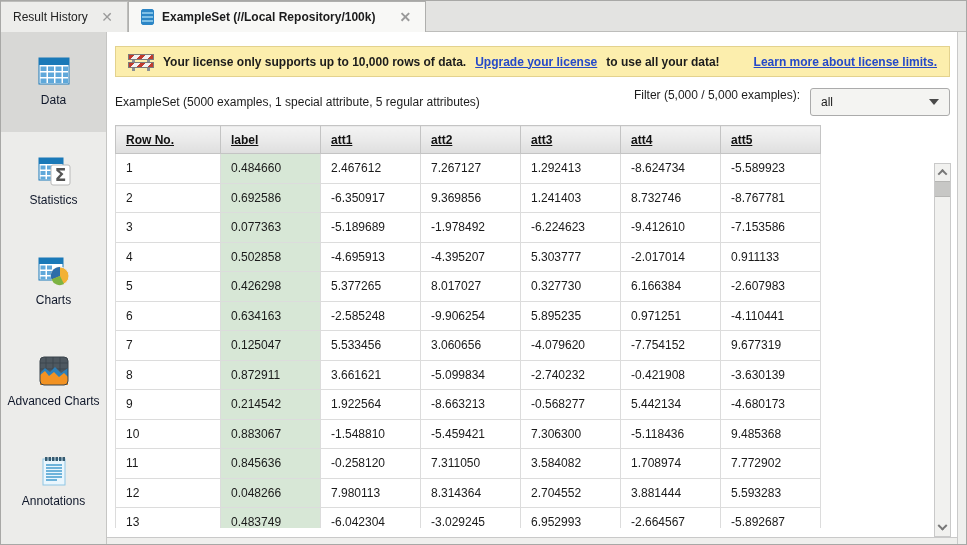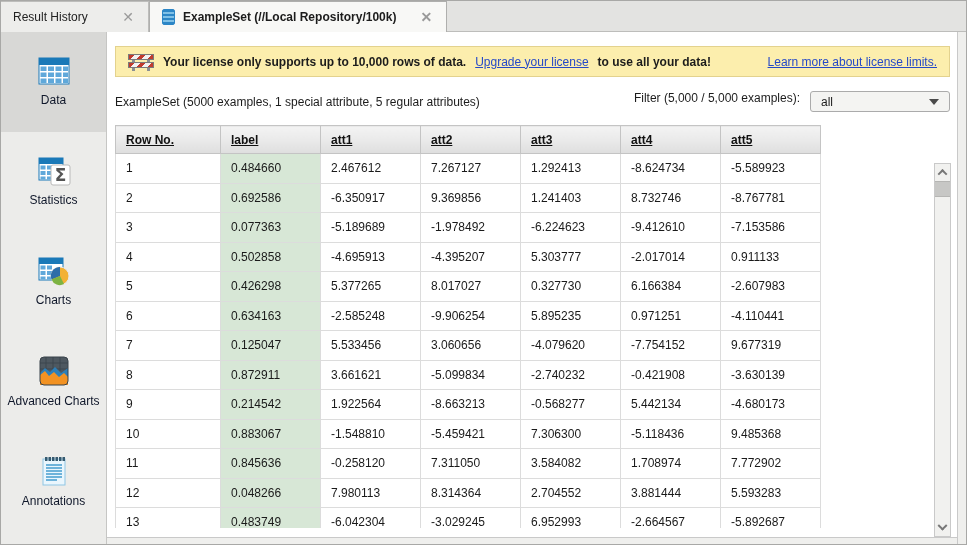--- a/index.html
+++ b/index.html
@@ -4,21 +4,21 @@
 <style>
   * { box-sizing: border-box; margin: 0; padding: 0; }
   html,body { width:967px; height:545px; overflow:hidden; }
   body { font-family:"Liberation Sans", sans-serif; font-size:12px; color:#1c1c1c; }
 
   .window { width:967px; height:545px; border:1px solid #A8A8A6; background:#ECECEA; display:flex; flex-direction:column; }
 
   
   .tabbar { height:31px; background:#E3E3E1; display:flex; align-items:stretch; flex:0 0 31px; }
   .tab { display:flex; align-items:center; gap:8px; padding:0 12px; border:1px solid #BDBDBB; border-bottom:none; background:#EDEDEB; cursor:default; }
-  .tab.inactive { width:148px; border-left:none; color:#222; }
+  .tab.inactive { width:127px; border-left:none; color:#222; }
   .tab.active { background:#F8F8F6; font-weight:bold; border-color:#AFAFAD; }
   .tab .close-x { margin-left:auto; color:#9a9a9a; font-size:14px; line-height:1; padding:0 2px; }
   .tab.active .close-x { margin-left:14px; }
   .tab-spacer { flex:1; border-bottom:1px solid #BDBDBB; }
   .exampleset-icon { width:13px; height:16px; border-radius:2px;
     background:repeating-linear-gradient(180deg,#2C86C6 0 2px,#7FC0E6 2px 4px); border:1px solid #2C86C6; }
 
   
   .body { flex:1; display:flex; min-height:0; }
 
@@ -28,33 +28,33 @@
   .side-item.selected { background:#D8D8D6; }
   .side-item .lbl { line-height:1.3; padding:0 6px; }
 
   
   .main { flex:1; background:#FFFFFF; position:relative; min-width:0; }
   .right-strip { position:absolute; top:0; right:0; width:9px; height:100%; background:#EFEFED; border-left:1px solid #C9C9C9; }
   .bottom-strip { position:absolute; left:0; bottom:0; height:7px; right:9px; background:#EFEFED; border-top:1px solid #C9C9C9; }
 
   
   .banner { margin:14px 16px 0 8px; height:31px; background:#FCEEAD; border:1px solid #E3D28E; display:flex; align-items:center; gap:9px; padding:0 12px; font-weight:bold; }
-  .banner a, .inforow a { color:#2549C8; text-decoration:underline; font-weight:normal; cursor:pointer; }
+  .banner a, .inforow a { color:#2549C8; text-decoration:underline; font-weight:bold; cursor:pointer; }
   .banner .learn-more { margin-left:auto; }
   .barrier-icon { width:26px; height:20px; position:relative; flex:0 0 26px; }
   .barrier-icon .leg { position:absolute; width:3px; height:15px; background:#8A8F94; top:4px; }
   .barrier-icon .leg.l { left:4px; } .barrier-icon .leg.r { right:4px; }
   .barrier-icon .bar { position:absolute; left:0; width:26px; height:6px; border:1px solid #7a7a7a;
     background:repeating-linear-gradient(135deg,#C23B2E 0 4px,#F2F2F2 4px 8px); }
   .barrier-icon .bar.b1 { top:2px; } .barrier-icon .bar.b2 { top:10px; }
 
   
   .inforow { margin:10px 16px 8px 8px; height:29px; display:flex; align-items:center; }
   .filter-group { margin-left:auto; display:flex; align-items:flex-start; gap:10px; }
-  .dropdown { width:140px; height:21px; background:#F4F4F2; border:1px solid #ABABAB; border-radius:3px; display:flex; align-items:center; justify-content:space-between; padding:0 10px; cursor:pointer; }
+  .dropdown { width:140px; height:28px; background:#F4F4F2; border:1px solid #ABABAB; border-radius:3px; display:flex; align-items:center; justify-content:space-between; padding:0 10px; cursor:pointer; }
   .dd-arrow { width:0; height:0; border-left:5px solid transparent; border-right:5px solid transparent; border-top:6px solid #4a4a4a; }
 
   
   .table-viewport { margin:9px 0 0 8px; width:707px; height:403px; overflow:hidden; }
   table { border-collapse:collapse; table-layout:fixed; width:705px; }
   th { height:28px; padding:0 10px; text-align:left; font-weight:bold; color:#111;
        background:linear-gradient(180deg,#F3F3F3 0%,#E9E9E9 55%,#DEDEDE 100%);
        border:1px solid #C4C4C4;text-decoration:underline; }
   td { height:29.5px; padding:0 10px; border:1px solid #DCDCDC; background:#fff; color:#1a1a1a; }
   td.label-cell { background:#D7E7D6; }

